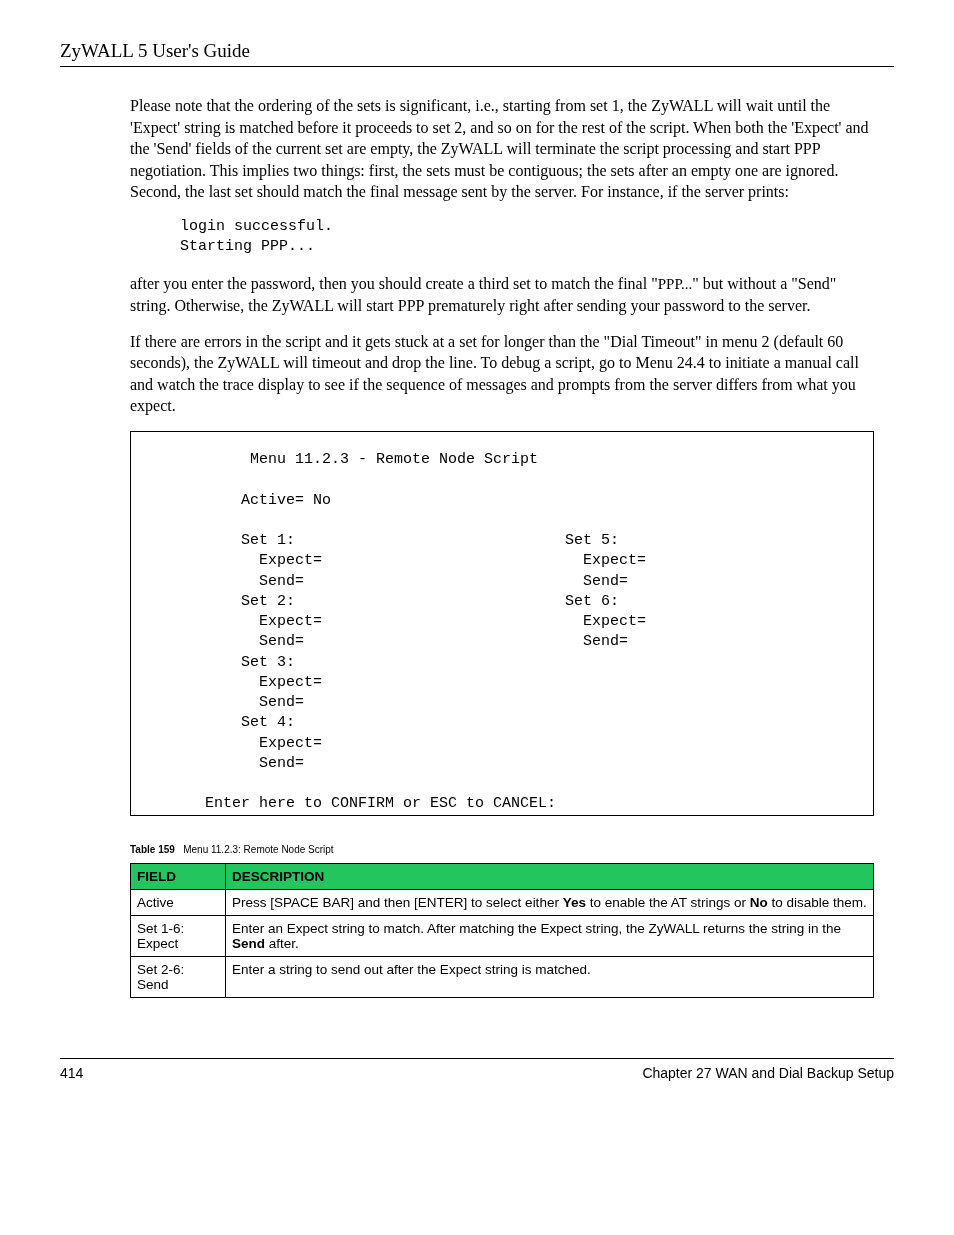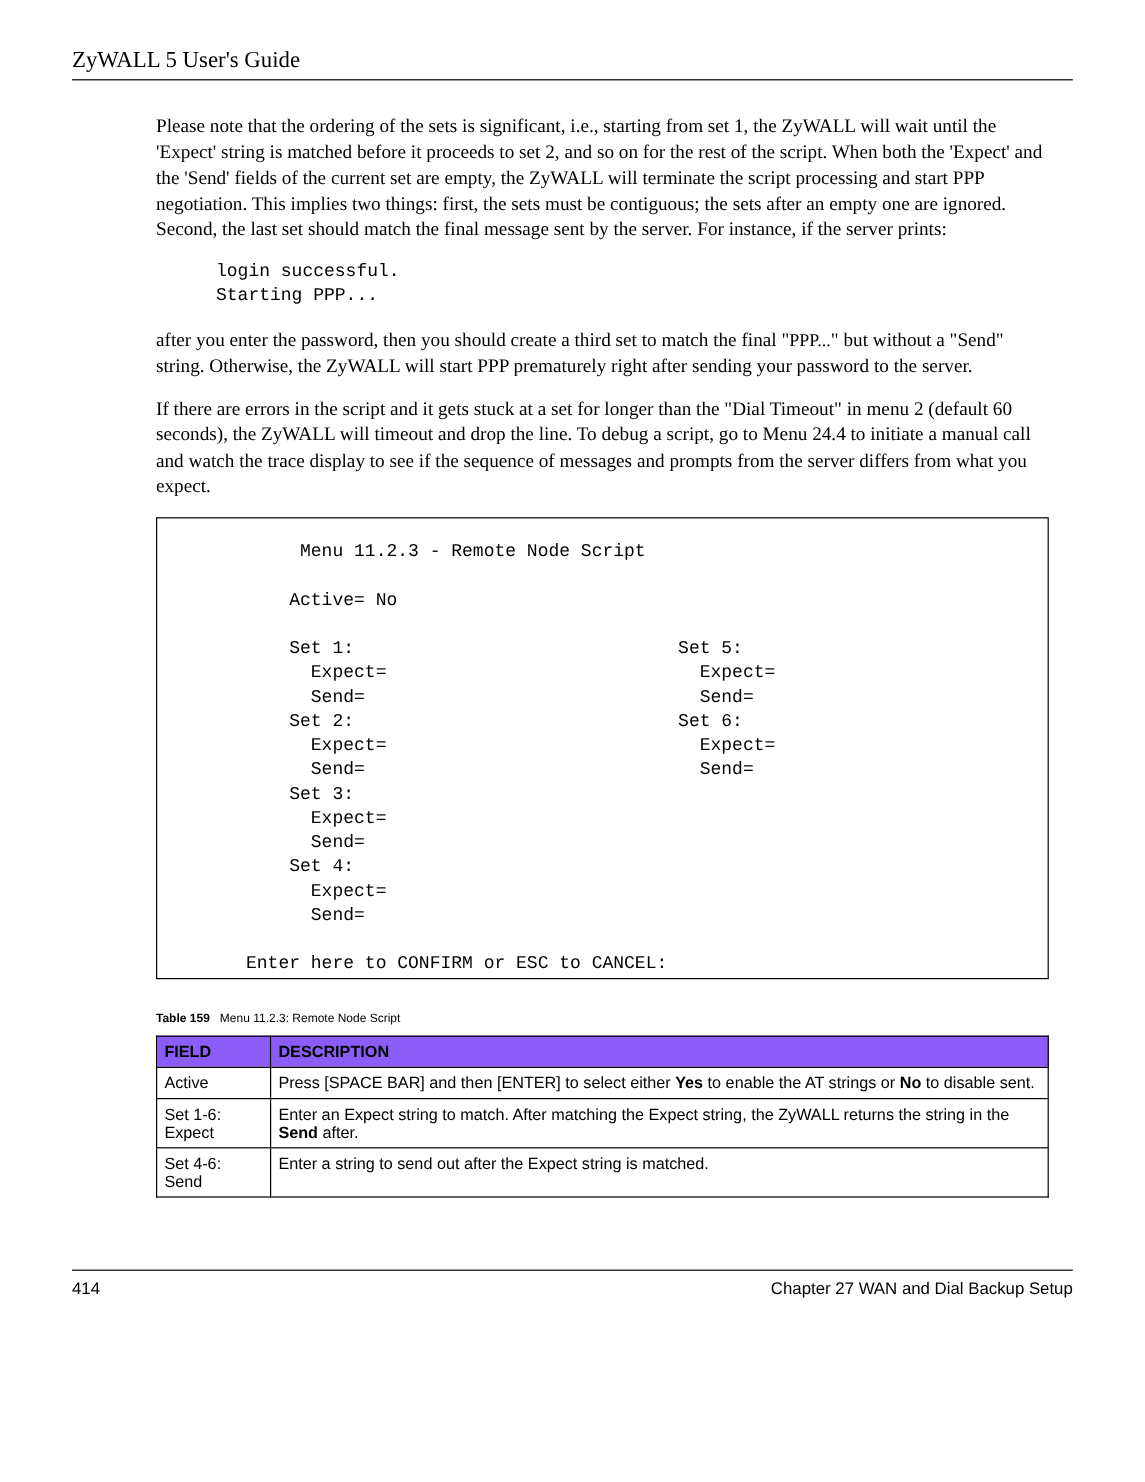--- a/index.html
+++ b/index.html
@@ -67,21 +67,21 @@
     font-family: Arial, Helvetica, sans-serif;
     font-size: 13.5px;
   }
   table.desc th, table.desc td {
     border: 1px solid #000;
     padding: 5px 6px;
     text-align: left;
     vertical-align: top;
   }
   table.desc th {
-    background: #8b5cf6;
+    background: #22c55e;
     font-weight: bold;
   }
   table.desc td.field {
     width: 82px;
   }
   .footer {
     margin-top: 60px;
     border-top: 1px solid #000;
     padding-top: 6px;
     font-size: 15px;
@@ -136,31 +136,31 @@
 
   <table class="desc">
     <tbody>
         <tr>
       <th>FIELD</th>
       <th>DESCRIPTION</th>
     </tr>
     <tr>
       <td class="field">Active</td>
       <td>
-        <span>Press [SPACE BAR] and then [ENTER] to select either </span><b>Yes</b><span> to enable the AT strings or </span><b>No</b><span> to disable sent.</span>
+        <span>Press [SPACE BAR] and then [ENTER] to select either </span><b>Yes</b><span> to enable the AT strings or </span><b>No</b><span> to disable them.</span>
       </td>
     </tr>
     <tr>
       <td class="field">Set 1-6: Expect</td>
       <td>
         <span>Enter an Expect string to match. After matching the Expect string, the ZyWALL returns the string in the </span><b>Send</b><span> after.</span>
       </td>
     </tr>
     <tr>
-      <td class="field">Set 4-6: Send</td>
+      <td class="field">Set 2-6: Send</td>
       <td>Enter a string to send out after the Expect string is matched.</td>
     </tr>
   </tbody>
     </table>
 
 </div>
 
 <div class="footer">
   <span>414</span>
   <span>Chapter 27 WAN and Dial Backup Setup</span>

